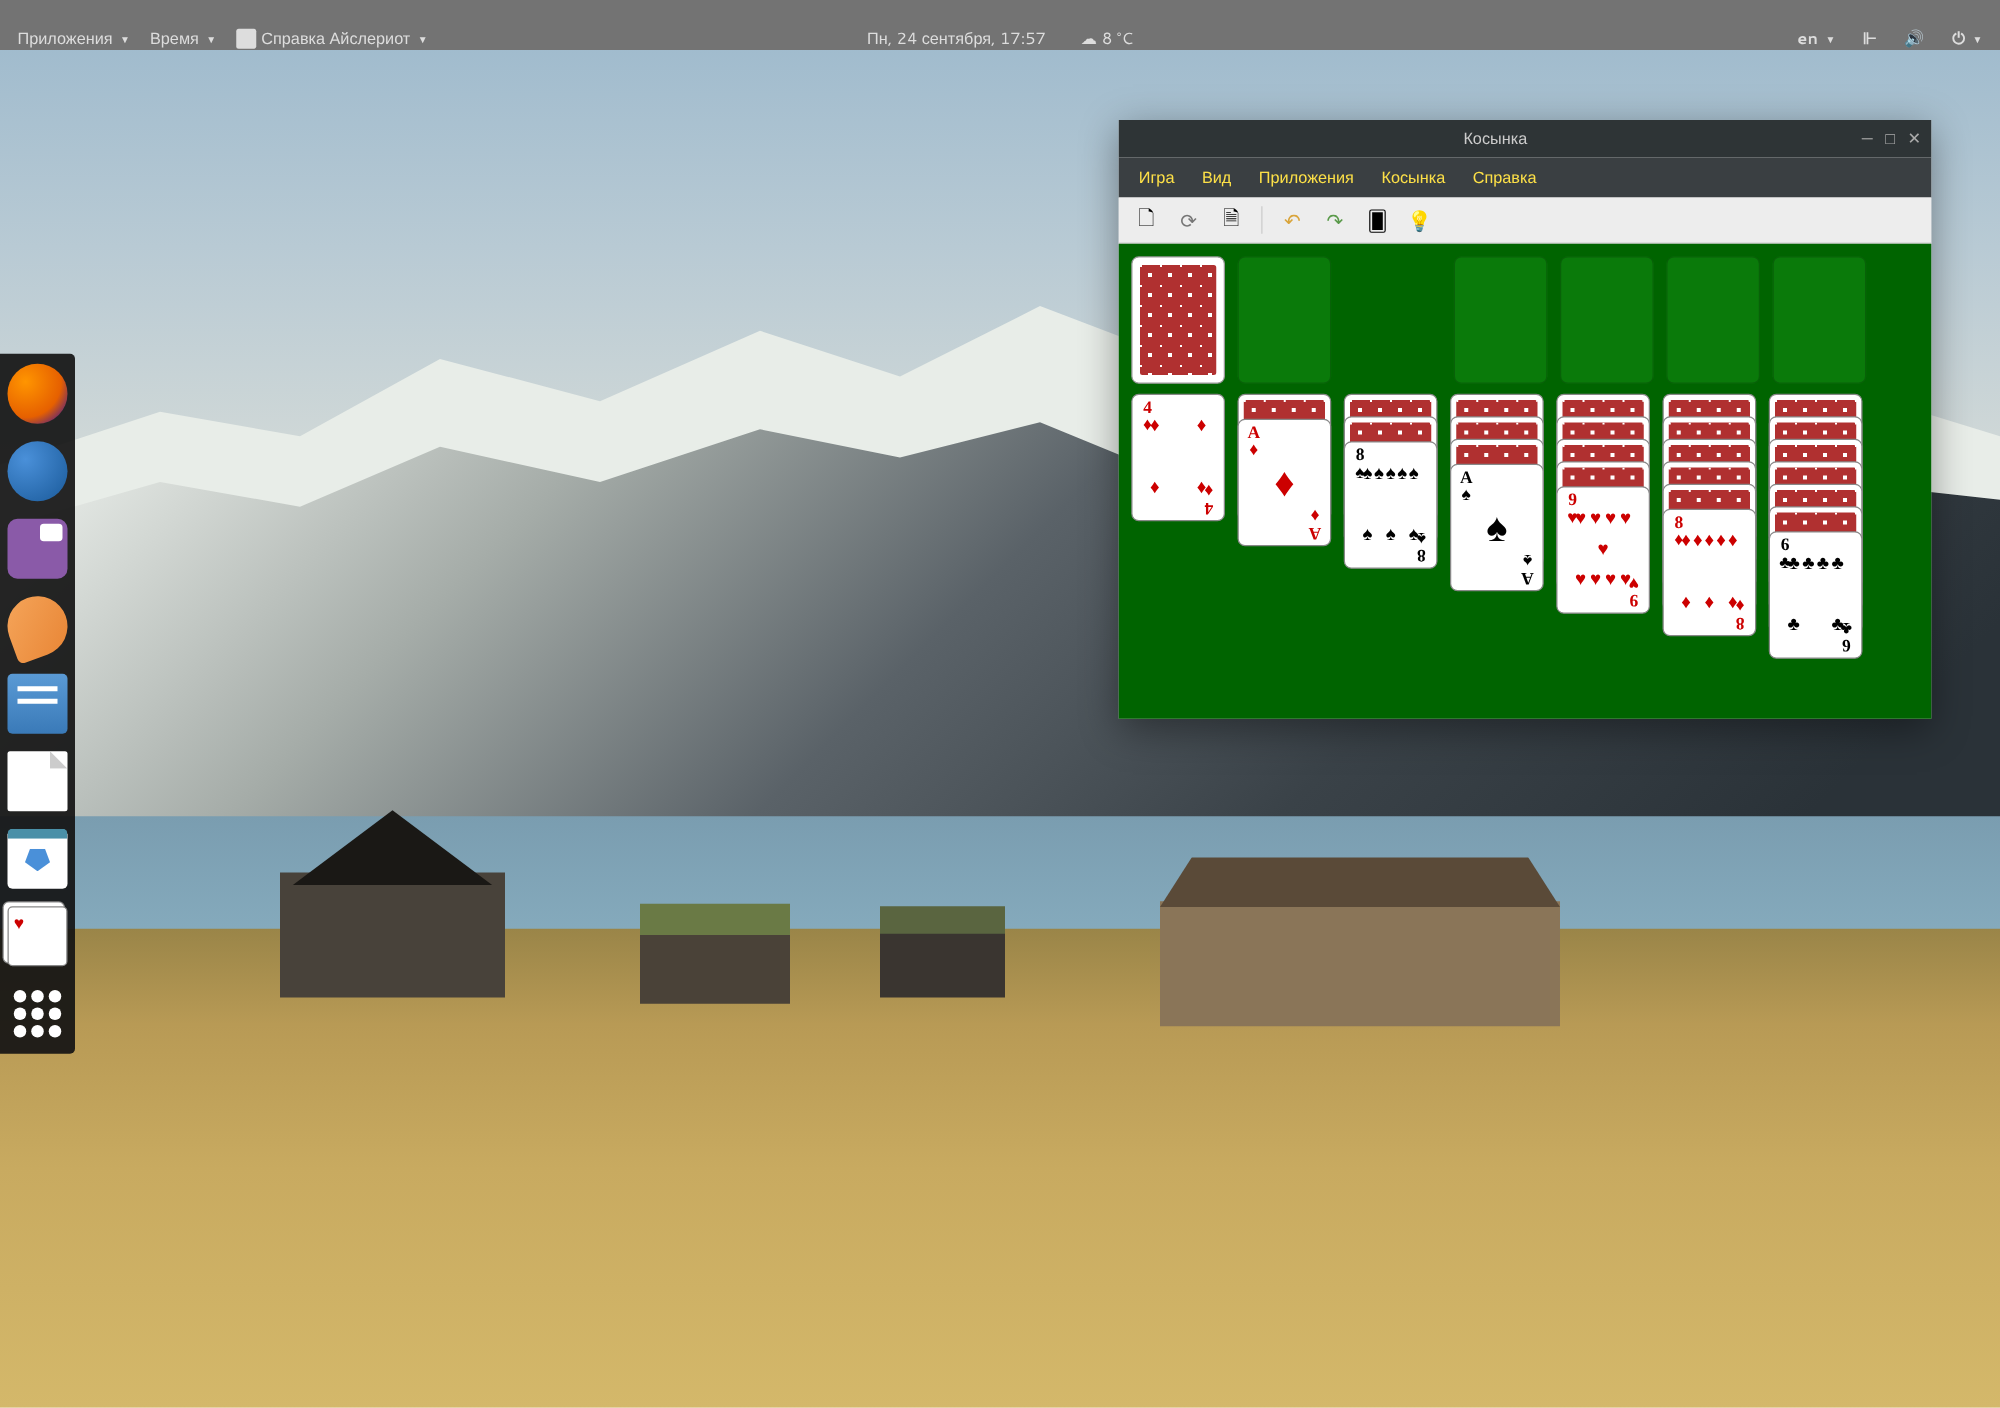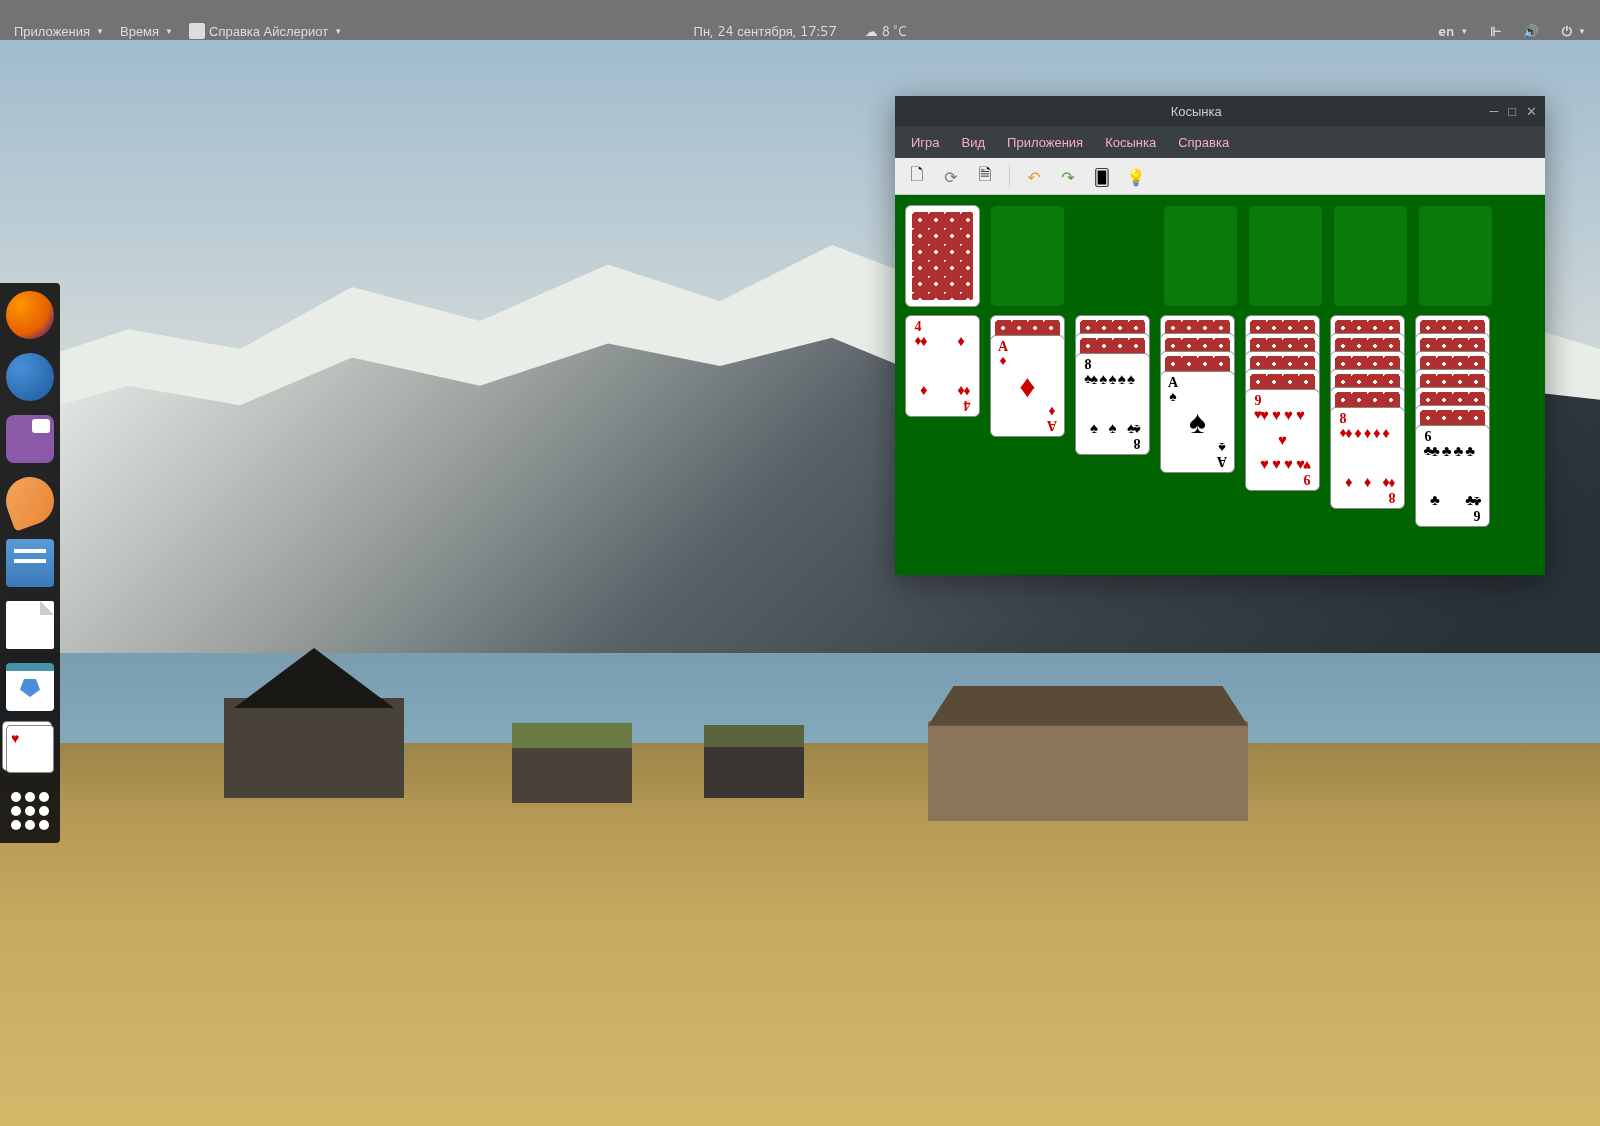--- a/index.html
+++ b/index.html
@@ -89,21 +89,21 @@
 .window {
   position:absolute; top:96px; left:895px; width:650px;
   background:#f0f0f0; z-index:20;
   box-shadow: 0 8px 30px rgba(0,0,0,0.4);
 }
 .titlebar { background:#2e3436; color:#ccc; height:30px;
   display:flex; align-items:center; padding:0 8px; font-size:13px; }
 .titlebar-title { flex:1; text-align:center; }
 .win-controls { display:flex; gap:10px; color:#aaa; font-size:13px; }
 .win-controls span { cursor:pointer; }
-.menubar { background:#3a3f42; color:#f9a8d4; display:flex; gap:2px;
+.menubar { background:#3a3f42; color:#fde047; display:flex; gap:2px;
   padding:4px 6px; font-size:13px; }
 .menubar-item { padding:3px 10px; cursor:pointer; }
 .toolbar { background:#ededed; padding:5px 8px; display:flex; gap:6px;
   border-bottom:1px solid #ccc; }
 .tool-btn { width:28px; height:26px; border:1px solid transparent; border-radius:3px;
   display:flex; align-items:center; justify-content:center; font-size:16px; cursor:pointer;}
 .tool-sep { width:1px; background:#ccc; margin:2px 4px; }
 
 .board { background:#006400; padding:10px; min-height:380px; }
 .top-row { display:flex; gap:10px; margin-bottom:8px; }

